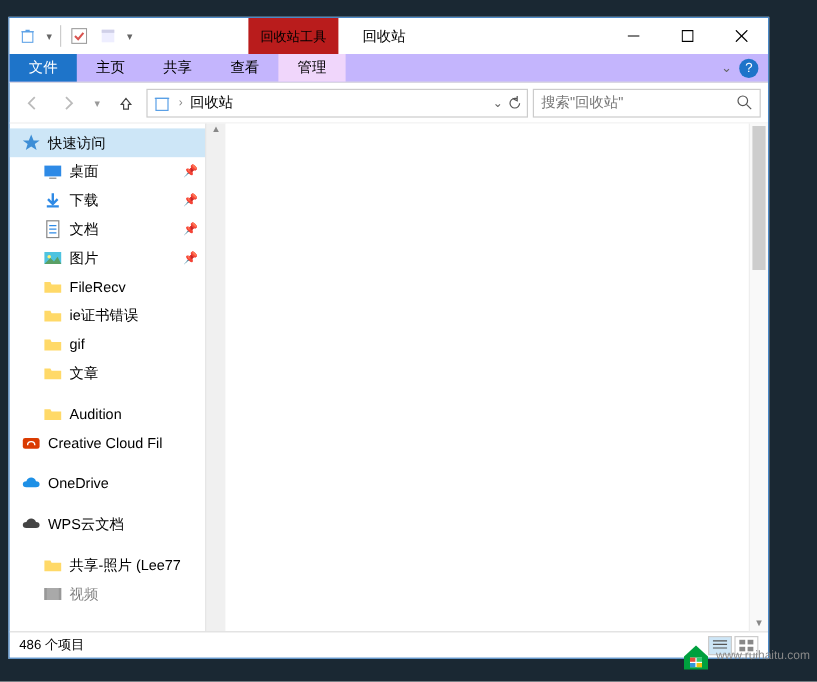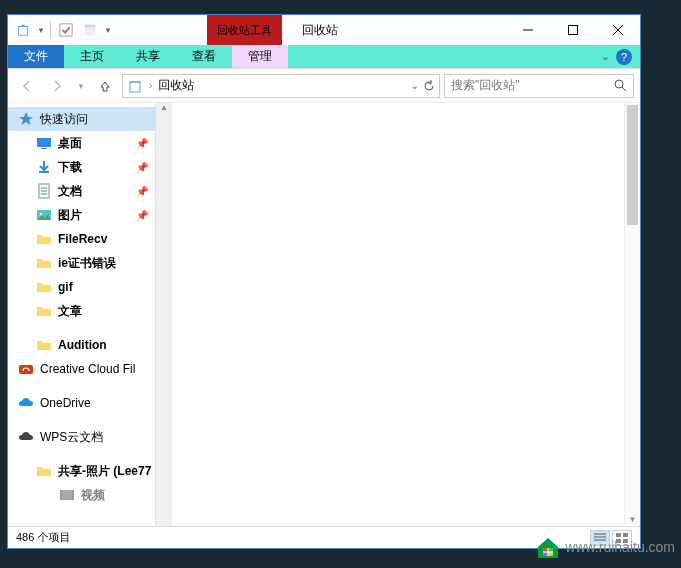--- a/index.html
+++ b/index.html
@@ -13,63 +13,63 @@
   .qat-item { width: 22px; height: 22px; display: flex; align-items: center; justify-content: center; }
   .qat svg { width: 14px; height: 14px; }
   .qat-sep { width: 1px; height: 18px; background: #ccc; margin: 0 2px; }
   .title-tabs { display: flex; align-items: stretch; margin-left: 90px; }
   .contextual-tab { background: #b91c1c; display: flex; flex-direction: column; justify-content: center; align-items: center; padding: 0 10px; font-size: 11px; }
   .title-text { display: flex; align-items: center; padding-left: 20px; }
   .win-controls { margin-left: auto; display: flex; }
   .win-btn { width: 45px; display: flex; align-items: center; justify-content: center; font-size: 14px; }
   .win-btn svg { width: 10px; height: 10px; }
   
-  .ribbon { height: 24px; background:#5eead4; display:flex; align-items:stretch; border-bottom:1px solid #ddd; font-size:12px; }
+  .ribbon { height: 24px; background:#c4b5fd; display:flex; align-items:stretch; border-bottom:1px solid #ddd; font-size:12px; }
   .ribbon-tab { padding: 3px 16px; display:flex; align-items:center; }
   .ribbon-tab.file { background:#1e74c9; color:#fff; }
   .ribbon-tab.context { background:#f0d6fb; }
   .ribbon-right { margin-left:auto; display:flex; align-items:center; padding-right:8px; gap:6px; }
   .help-icon { width:16px; height:16px; border-radius:50%; background:#1e74c9; color:#fff; font-size:11px; display:flex; align-items:center; justify-content:center; }
   
   .navbar { height: 34px; display:flex; align-items:center; padding: 4px 6px; gap: 4px; border-bottom:1px solid #eee; }
   .nav-btn { width: 26px; height:26px; display:flex; align-items:center; justify-content:center; color:#999; }
   .nav-btn.enabled { color:#222; }
   .addressbar { flex:1; height:24px; border:1px solid #ccc; display:flex; align-items:center; padding:0 4px; font-size:12px; gap:6px; }
   .addr-icon { width:16px; height:16px; }
   .addr-sep { color:#888; font-size:10px; }
   .addr-right { margin-left:auto; display:flex; align-items:center; gap:4px; color:#666; }
   .searchbox { width:190px; height:24px; border:1px solid #ccc; display:flex; align-items:center; padding:0 6px; font-size:12px; color:#777; }
   .searchbox .mag { margin-left:auto; color:#555; }
   
   .body { flex:1; display:flex; min-height:0; }
-  .sidebar { width:148px; border-right:1px solid #e0e0e0; overflow:hidden; font-size:12px; position:relative; }
+  .sidebar { width:164px; border-right:1px solid #e0e0e0; overflow:hidden; font-size:12px; position:relative; }
   .side-scroll { width:16px; background:#f0f0f0; }
   .tree { padding: 4px 0 0 0; }
   .tree-item { height:24px; display:flex; align-items:center; padding-left: 10px; gap:6px; white-space:nowrap; }
-  .tree-item.indent { padding-left: 28px; font-weight: bold; }
+  .tree-item.indent { padding-left: 28px; }
   .tree-item .pin { margin-left:auto; margin-right:6px; color:#888; font-size:10px; }
   .tree-item.selected { background:#cde6f7; }
   .ico { width:16px; height:16px; flex-shrink:0; display:inline-flex; align-items:center; justify-content:center; }
   .spacer { height: 10px; }
   .main { flex:1; display:flex; }
   .content { flex:1; background:#fff; }
   .main-scroll { width:16px; background:#f9f9f9; border-left:1px solid #eee; position:relative; }
   .main-scroll .thumb { position:absolute; left:2px; right:2px; top:2px; height:120px; background:#cdcdcd; }
   
   .statusbar { height:22px; border-top:1px solid #ddd; display:flex; align-items:center; font-size:11px; padding: 10px 8px; }
   .view-toggle { margin-left:auto; display:flex; gap:2px; }
   .view-toggle .vt { width:20px; height:16px; border:1px solid #ccc; display:flex; align-items:center; justify-content:center; font-size:10px; }
   .vt.active { background:#cde6f7; }
   
   .watermark { position:absolute; right:6px; bottom:8px; display:flex; align-items:center; gap:4px; font-size:14px; }
   .watermark .house { width:26px; height:26px; }
   .watermark .txt { line-height:1; }
   .watermark .l1 { color:#00893a; font-weight:bold; font-size:15px; }
   .watermark .l1 .gray { color:#888; }
-  .watermark .l2 { color:#888; font-size:14px; }
+  .watermark .l2 { color:#888; font-size:10px; }
   svg { display:block; }
 </style>
 </head>
 <body>
 
 <div class="window">
 
   <div class="titlebar">
     <div class="qat">
       <div class="qat-item">
@@ -326,21 +326,21 @@
         <div class="spacer"></div>
 
         <div class="tree-item indent">
           <span class="ico">
               <svg viewBox="0 0 16 16">
                 <path d="M1 4 L6 4 L7 6 L15 6 L15 13 L1 13 Z" fill="#ffd968"></path>
               </svg>
             </span>
           <span>共享-照片 (Lee77</span>
         </div>
-        <div class="tree-item indent" style="opacity:0.5;margin-left:23px;">
+        <div class="tree-item indent" style="opacity:0.5;">
           <span class="ico">
               <svg viewBox="0 0 16 16">
                 <rect x="1" y="3" width="14" height="10" fill="#555"></rect>
                 <rect x="1" y="3" width="2" height="10" fill="#333"></rect>
                 <rect x="13" y="3" width="2" height="10" fill="#333"></rect>
               </svg>
             </span>
           <span>视频</span>
         </div>
       </div>

